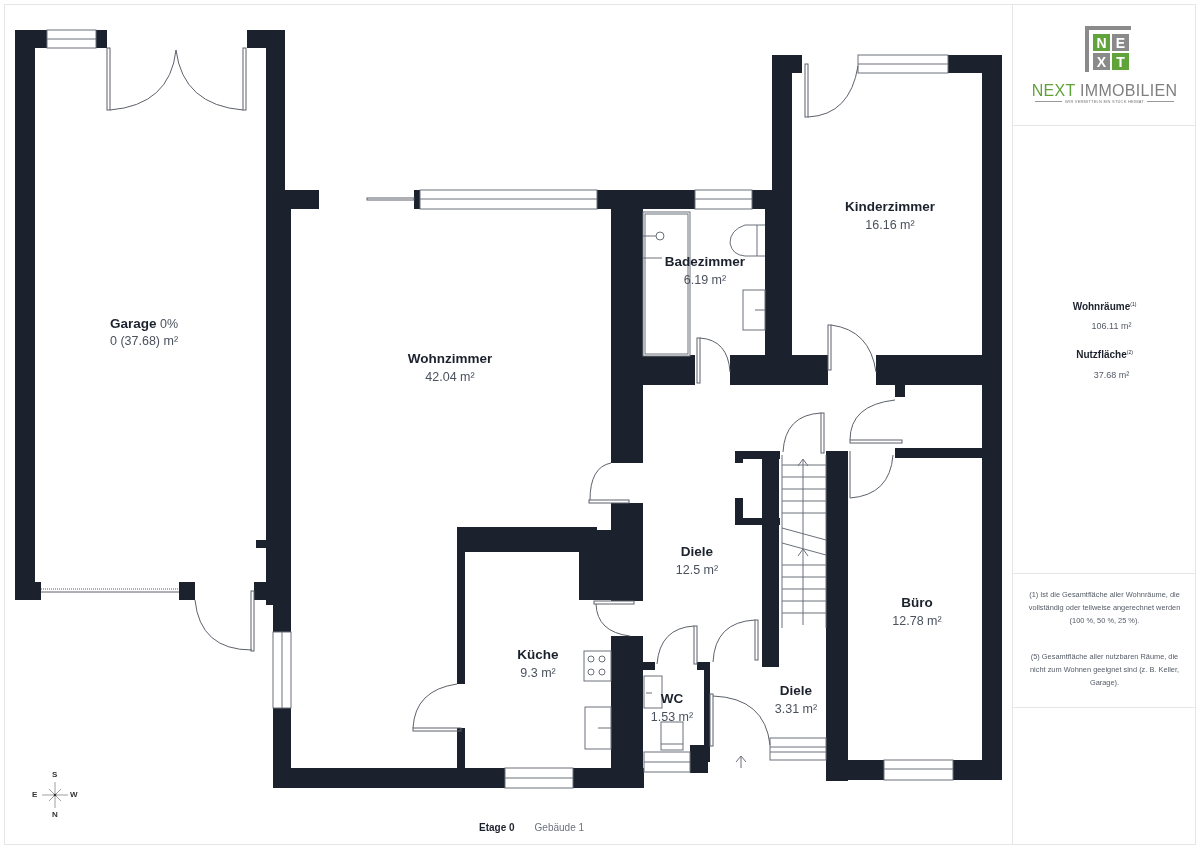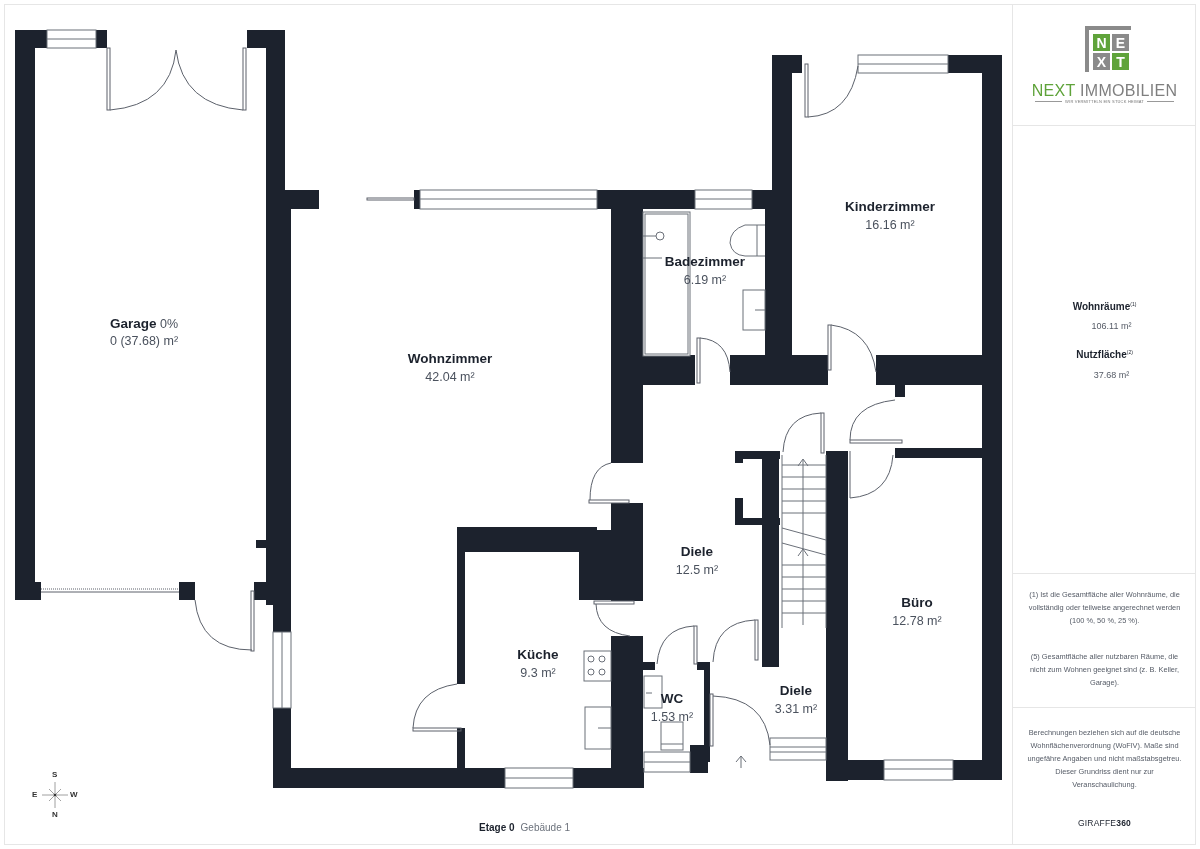--- a/index.html
+++ b/index.html
@@ -21,21 +21,21 @@
   .area-label { position: absolute; left: 0; width: 183px; font-size: 10px; font-weight: bold; color: #1c222d; }
   .area-label sup { font-size: 5px; font-weight: normal; vertical-align: super; }
   .area-value { position: absolute; left: 7px; width: 183px; font-size: 9px; color: #555b66; }
   .note { position: absolute; left: 14px; width: 155px; font-size: 7.4px; line-height: 13px; color: #555b66; }
   .brand { position: absolute; left: 0; width: 183px; top: 110px; font-size: 8.5px; color: #1c222d; letter-spacing: 0.2px; }
   .brand b { font-weight: bold; }
   .room-name { font-family: "Liberation Sans", sans-serif; font-weight: bold; font-size: 13.5px; fill: #1c222d; }
   .room-area { font-family: "Liberation Sans", sans-serif; font-size: 12.5px; fill: #4b525e; }
   .footer { position: absolute; top: 822px; left: 455px; font-size: 10px; white-space: nowrap; }
   .footer .floor { font-weight: bold; color: #1c222d; margin-left: 24px; }
-  .footer .bld { color: #6c727c; margin-left: 6px; }
+  .footer .bld { color: #6c727c; margin-left: 20px; }
   .compass { position: absolute; left: 30px; top: 770px; width: 50px; height: 50px; }
   .cmp-l { position: absolute; font-size: 8px; font-weight: bold; color: #333; }
 </style>
 </head>
 <body>
 
 <div class="frame"></div>
 
 <svg class="plan" viewBox="0 0 1012 849" xmlns="http://www.w3.org/2000/svg">
   <g fill="#1c222d">
@@ -296,17 +296,13 @@
     <div class="area-value" style="top:195px">106.11 m²</div>
     <div class="area-label" style="top:223px"><span>Nutzfläche</span><sup>(2)</sup></div>
     <div class="area-value" style="top:244px">37.68 m²</div>
   </div>
 
   <div class="sb-section notes-sec">
     <div class="note" style="top:14px">(1) Ist die Gesamtfläche aller Wohnräume, die vollständig oder teilweise angerechnet werden (100 %, 50 %, 25 %).</div>
     <div class="note" style="top:76px">(5) Gesamtfläche aller nutzbaren Räume, die nicht zum Wohnen geeignet sind (z. B. Keller, Garage).</div>
   </div>
 
-  <div class="sb-section disc-sec">
-    <div class="note" style="top:18px">Berechnungen beziehen sich auf die deutsche Wohnflächenverordnung (WoFlV). Maße sind ungefähre Angaben und nicht maßstabsgetreu. Dieser Grundriss dient nur zur Veranschaulichung.</div>
-    <div class="brand"><span>GIRAFFE</span><b>360</b></div>
-  </div>
 </div>
 
 </body></html>

